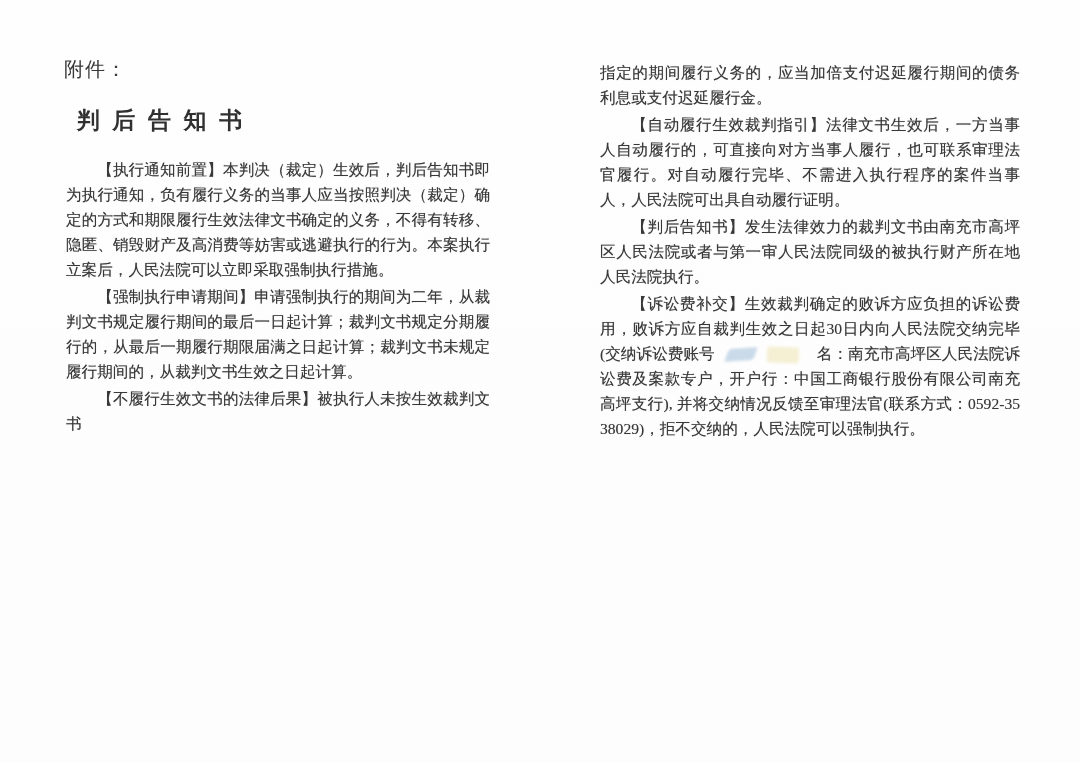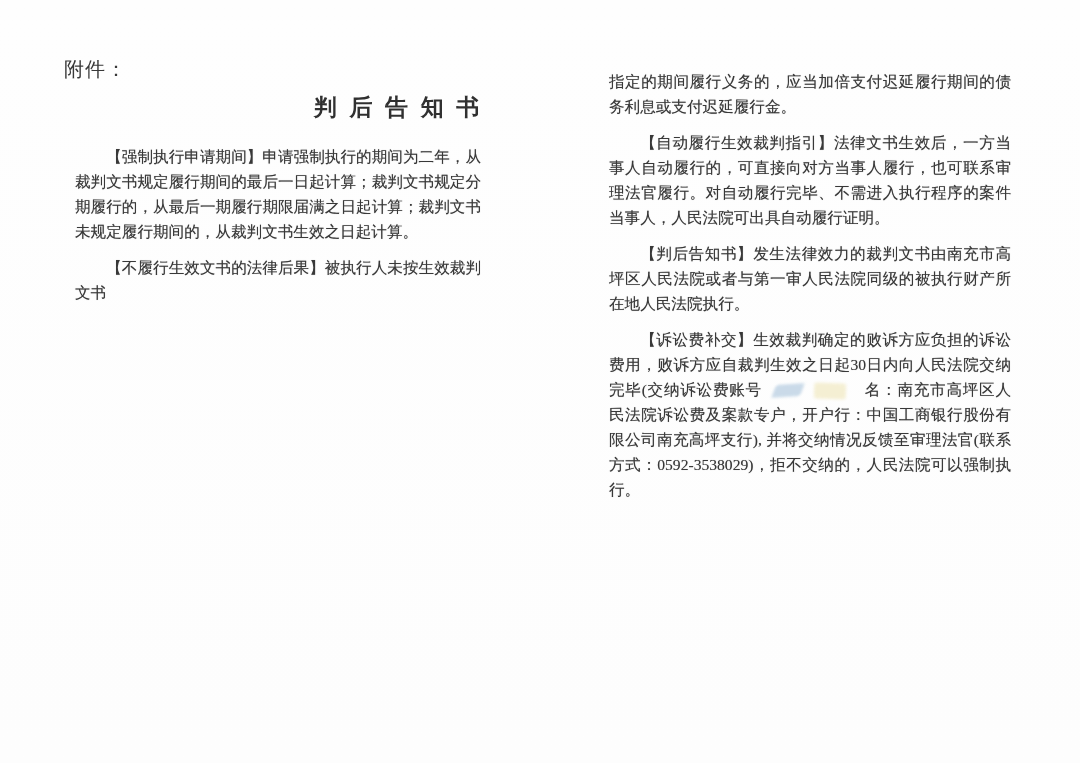--- a/index.html
+++ b/index.html
@@ -31,31 +31,31 @@
   }
   .col-right {
     width: 426px;
   }
   .attachment {
     font-size: 20px;
     line-height: 22px;
     letter-spacing: 1px;
   }
   .title {
-    margin: 12px 0 20px 0;
+    margin: 25px 0 20px 0;
     font-size: 23px;
     font-weight: bold;
     line-height: 32px;
-    text-align: right;
+    text-align: left;
     letter-spacing: 0.55em;
     padding-left: 0.55em; 
     color: #303030;
   }
   p.body-par {
-    margin: 11px;
+    margin: 2px;
     font-size: 15.6px;
     line-height: 25px;
     text-align: justify;
     text-indent: 2em;
     text-shadow: 0 0 0.7px rgba(70,70,70,0.55);
     word-break: break-all;
   }
   p.body-par.no-indent {
     text-indent: 0;
   }
@@ -91,20 +91,21 @@
   }
 </style>
 </head>
 <body>
 
 <div class="page">
 
   <div class="col col-left">
     <div class="attachment">附件：</div>
     <h1 class="title">判后告知书</h1>
+    <p class="body-par">【执行通知前置】本判决（裁定）生效后，判后告知书即为执行通知，负有履行义务的当事人应当按照判决（裁定）确定的方式和期限履行生效法律文书确定的义务，不得有转移、隐匿、销毁财产及高消费等妨害或逃避执行的行为。本案执行立案后，人民法院可以立即采取强制执行措施。</p>
     <p class="body-par">【强制执行申请期间】申请强制执行的期间为二年，从裁判文书规定履行期间的最后一日起计算；裁判文书规定分期履行的，从最后一期履行期限届满之日起计算；裁判文书未规定履行期间的，从裁判文书生效之日起计算。</p>
     <p class="body-par">【不履行生效文书的法律后果】被执行人未按生效裁判文书</p>
   </div>
 
   <div class="col col-right">
     <p class="body-par no-indent">指定的期间履行义务的，应当加倍支付迟延履行期间的债务利息或支付迟延履行金。</p>
     <p class="body-par">【自动履行生效裁判指引】法律文书生效后，一方当事人自动履行的，可直接向对方当事人履行，也可联系审理法官履行。对自动履行完毕、不需进入执行程序的案件当事人，人民法院可出具自动履行证明。</p>
     <p class="body-par">【判后告知书】发生法律效力的裁判文书由南充市高坪区人民法院或者与第一审人民法院同级的被执行财产所在地人民法院执行。</p>
     <p class="body-par">
       <span>【诉讼费补交】生效裁判确定的败诉方应负担的诉讼费用，败诉方应自裁判生效之日起30日内向人民法院交纳完毕(交纳诉讼费账号</span><span class="redaction"><i class="smudge smudge-blue" style="background: rgb(185, 207, 226);"></i><i class="smudge smudge-yellow" style="background: rgb(243, 236, 201);"></i></span><span>名：南充市高坪区人民法院诉讼费及案款专户，开户行：中国工商银行股份有限公司南充高坪支行), 并将交纳情况反馈至审理法官(联系方式：0592-3538029)，拒不交纳的，人民法院可以强制执行。</span>

